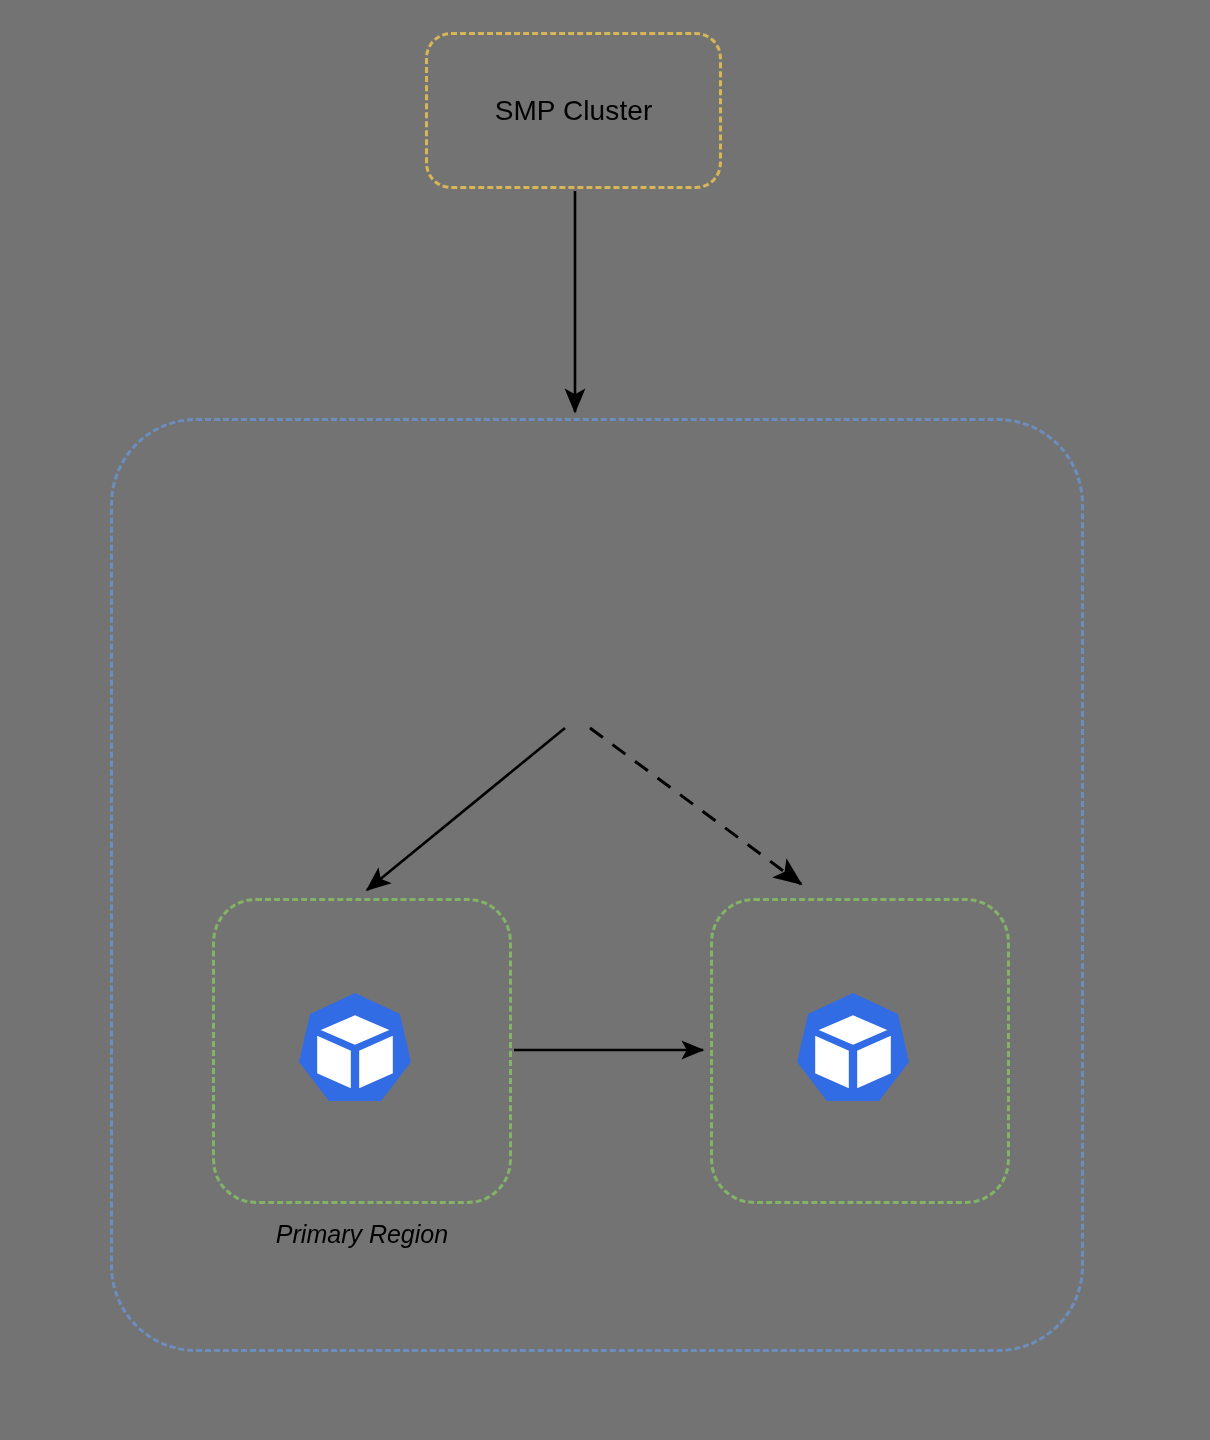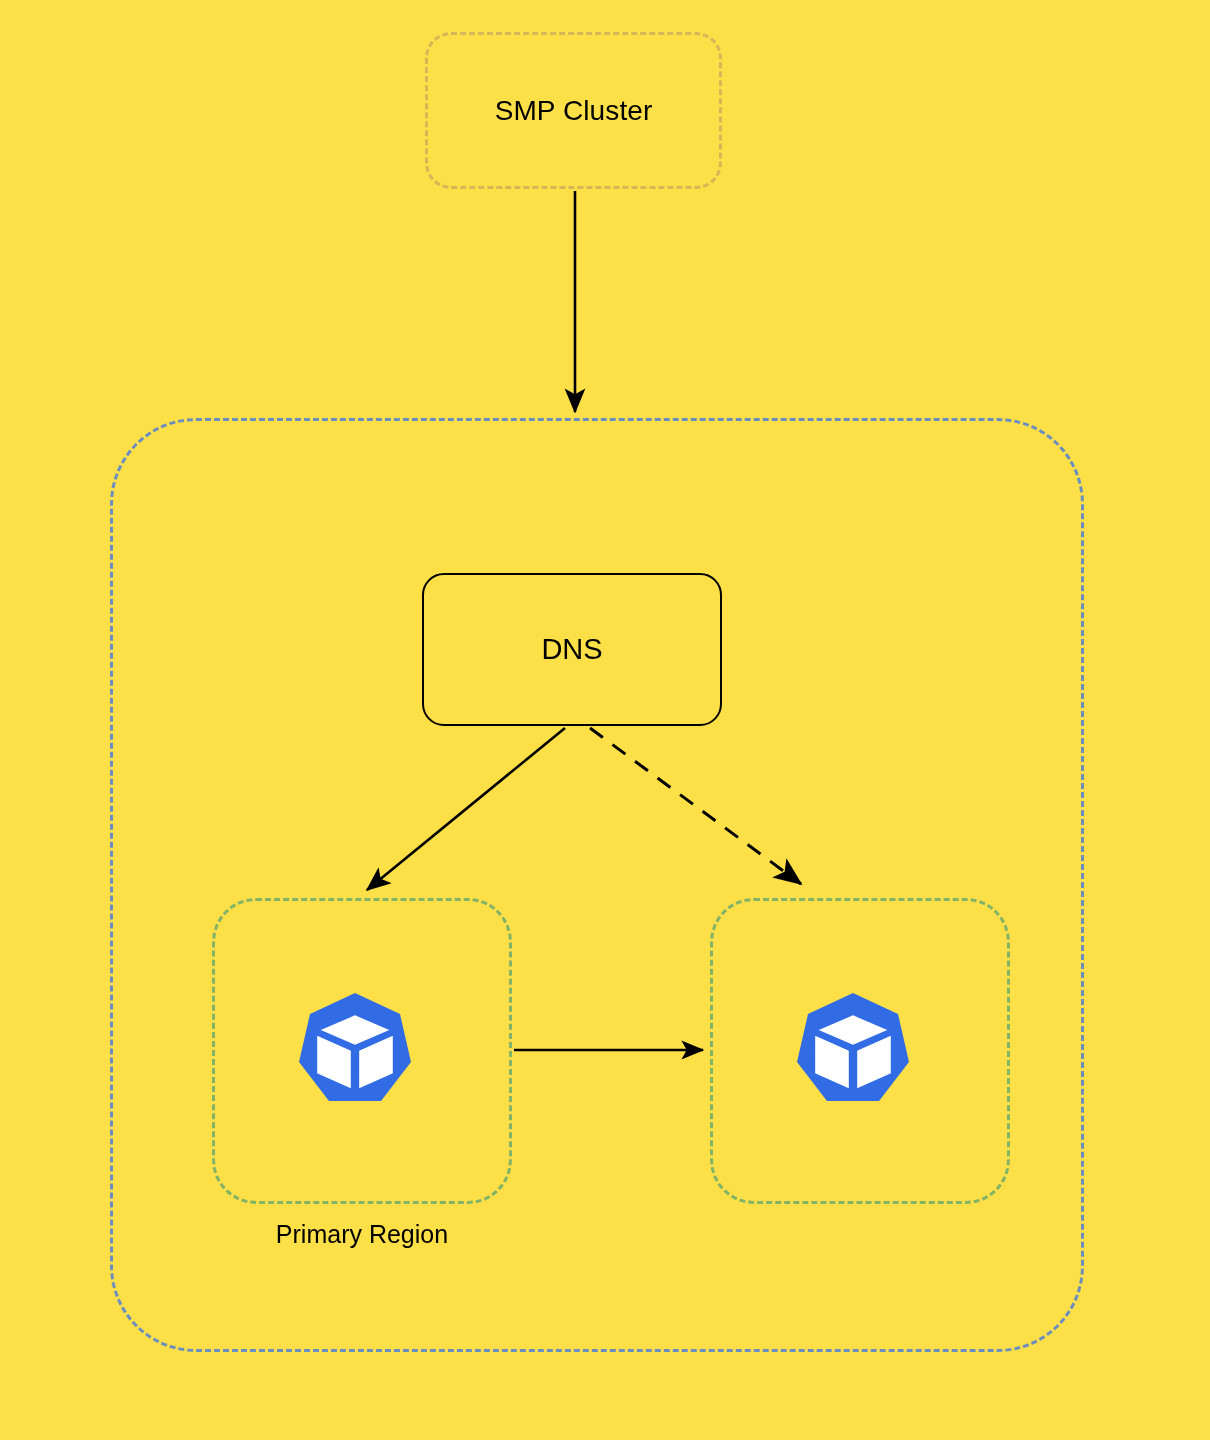--- a/index.html
+++ b/index.html
@@ -8,21 +8,21 @@
     background: #ffffff;
   }
   body {
     font-family: "Liberation Sans", sans-serif;
     -webkit-font-smoothing: antialiased;
   }
   #canvas {
     position: relative;
     width: 1210px;
     height: 1440px;
-    background: #fde047;
+    background: #737373;
     overflow: hidden;
   }
 
   
   .box {
     position: absolute;
     box-sizing: border-box;
     background: transparent;
     display: flex;
     align-items: center;
@@ -90,21 +90,21 @@
 
   .region-caption {
     position: absolute;
     font-size: 25px;
     color: #000000;
     line-height: 1;
     white-space: nowrap;
     text-align: center;
     width: 300px;
   }
-  .primary-caption  { left: 212px; top: 1222px; }
+  .primary-caption  { left: 212px; top: 1222px; font-style: italic; }
   .secondary-caption{ left: 710px; top: 1222px; }
 
   
   .k8s-logo {
     position: absolute;
     width: 120px;
     height: 120px;
   }
   .k8s-primary   { left: 295px; top: 990px; }
   .k8s-secondary { left: 793px; top: 990px; }
@@ -122,23 +122,20 @@
 <body>
 
 <div id="canvas">
 
   <div class="box outer-region-box"></div>
 
   <div class="box smp-cluster-box">
     <span class="smp-cluster-label">SMP Cluster</span>
   </div>
 
-  <div class="box dns-box">
-    <span class="dns-label">DNS</span>
-  </div>
 
   <div class="box region-box primary-region-box"></div>
 
   <svg class="k8s-logo k8s-primary" viewBox="0 0 120 120">
     <polygon points="60,3 105,24 116,72 86,111 34,111 4,72 15,24" fill="#326ce5"></polygon>
     <g fill="#ffffff">
       <polygon points="60,24 97,40 60,56 23,40"></polygon>
       <polygon points="21,44 57,60 57,100 21,84"></polygon>
       <polygon points="99,44 63,60 63,100 99,84"></polygon>
     </g>

